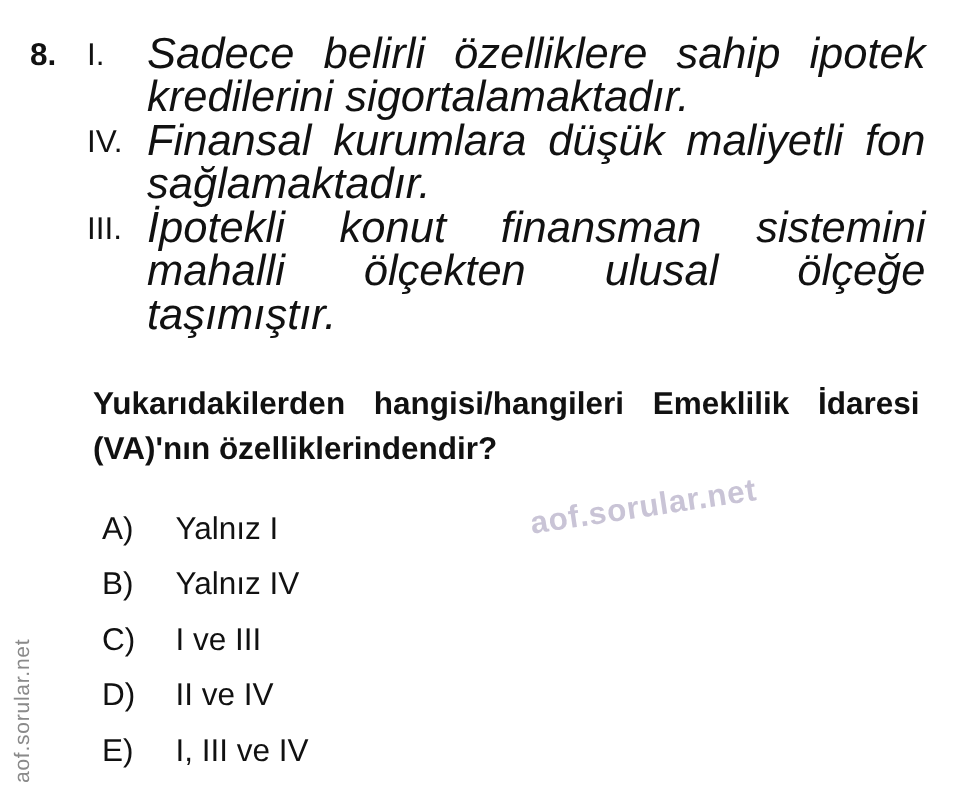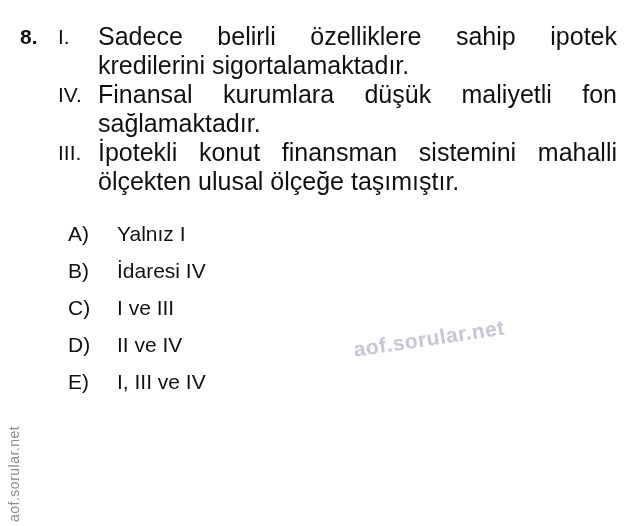--- a/index.html
+++ b/index.html
@@ -33,25 +33,26 @@
   .roman-list { width: 100%; }
   .roman-row { display: flex; align-items: flex-start; }
   .roman-num {
     flex: 0 0 40px;
     font-size: 21px;
     line-height: 29px;
     white-space: nowrap;
   }
   .roman-text {
     flex: 1 1 auto;
-    font-size: 25px;
+    font-size: 29px;
     line-height: 29px;
     text-align: justify;
     text-align-last: left;
     hyphens: none;
+    font-style: italic;
   }
   .stem {
     margin-top: 30px;
     margin-left: 4px;
     width: 551px;
     font-size: 21px;
     font-weight: bold;
     line-height: 30px;
     text-align: justify;
     text-align-last: left;
@@ -121,29 +122,30 @@
       <div class="roman-row">
         <span class="roman-num">IV.</span>
         <span class="roman-text">Finansal kurumlara düşük maliyetli fon sağlamaktadır.</span>
       </div>
       <div class="roman-row">
         <span class="roman-num">III.</span>
         <span class="roman-text">İpotekli konut finansman sistemini mahalli ölçekten ulusal ölçeğe taşımıştır.</span>
       </div>
     </div>
 
+    <div class="stem">Yukarıdakilerden hangisi/hangileri Emeklilik İdaresi (VA)'nın özelliklerindendir?</div>
 
     <div class="options">
       <div class="option-row">
         <span class="option-letter">A)</span>
         <span class="option-text">Yalnız I</span>
       </div>
       <div class="option-row">
         <span class="option-letter">B)</span>
-        <span class="option-text">İdaresi IV</span>
+        <span class="option-text">Yalnız IV</span>
       </div>
       <div class="option-row">
         <span class="option-letter">C)</span>
         <span class="option-text">I ve III</span>
       </div>
       <div class="option-row">
         <span class="option-letter">D)</span>
         <span class="option-text">II ve IV</span>
       </div>
       <div class="option-row">

